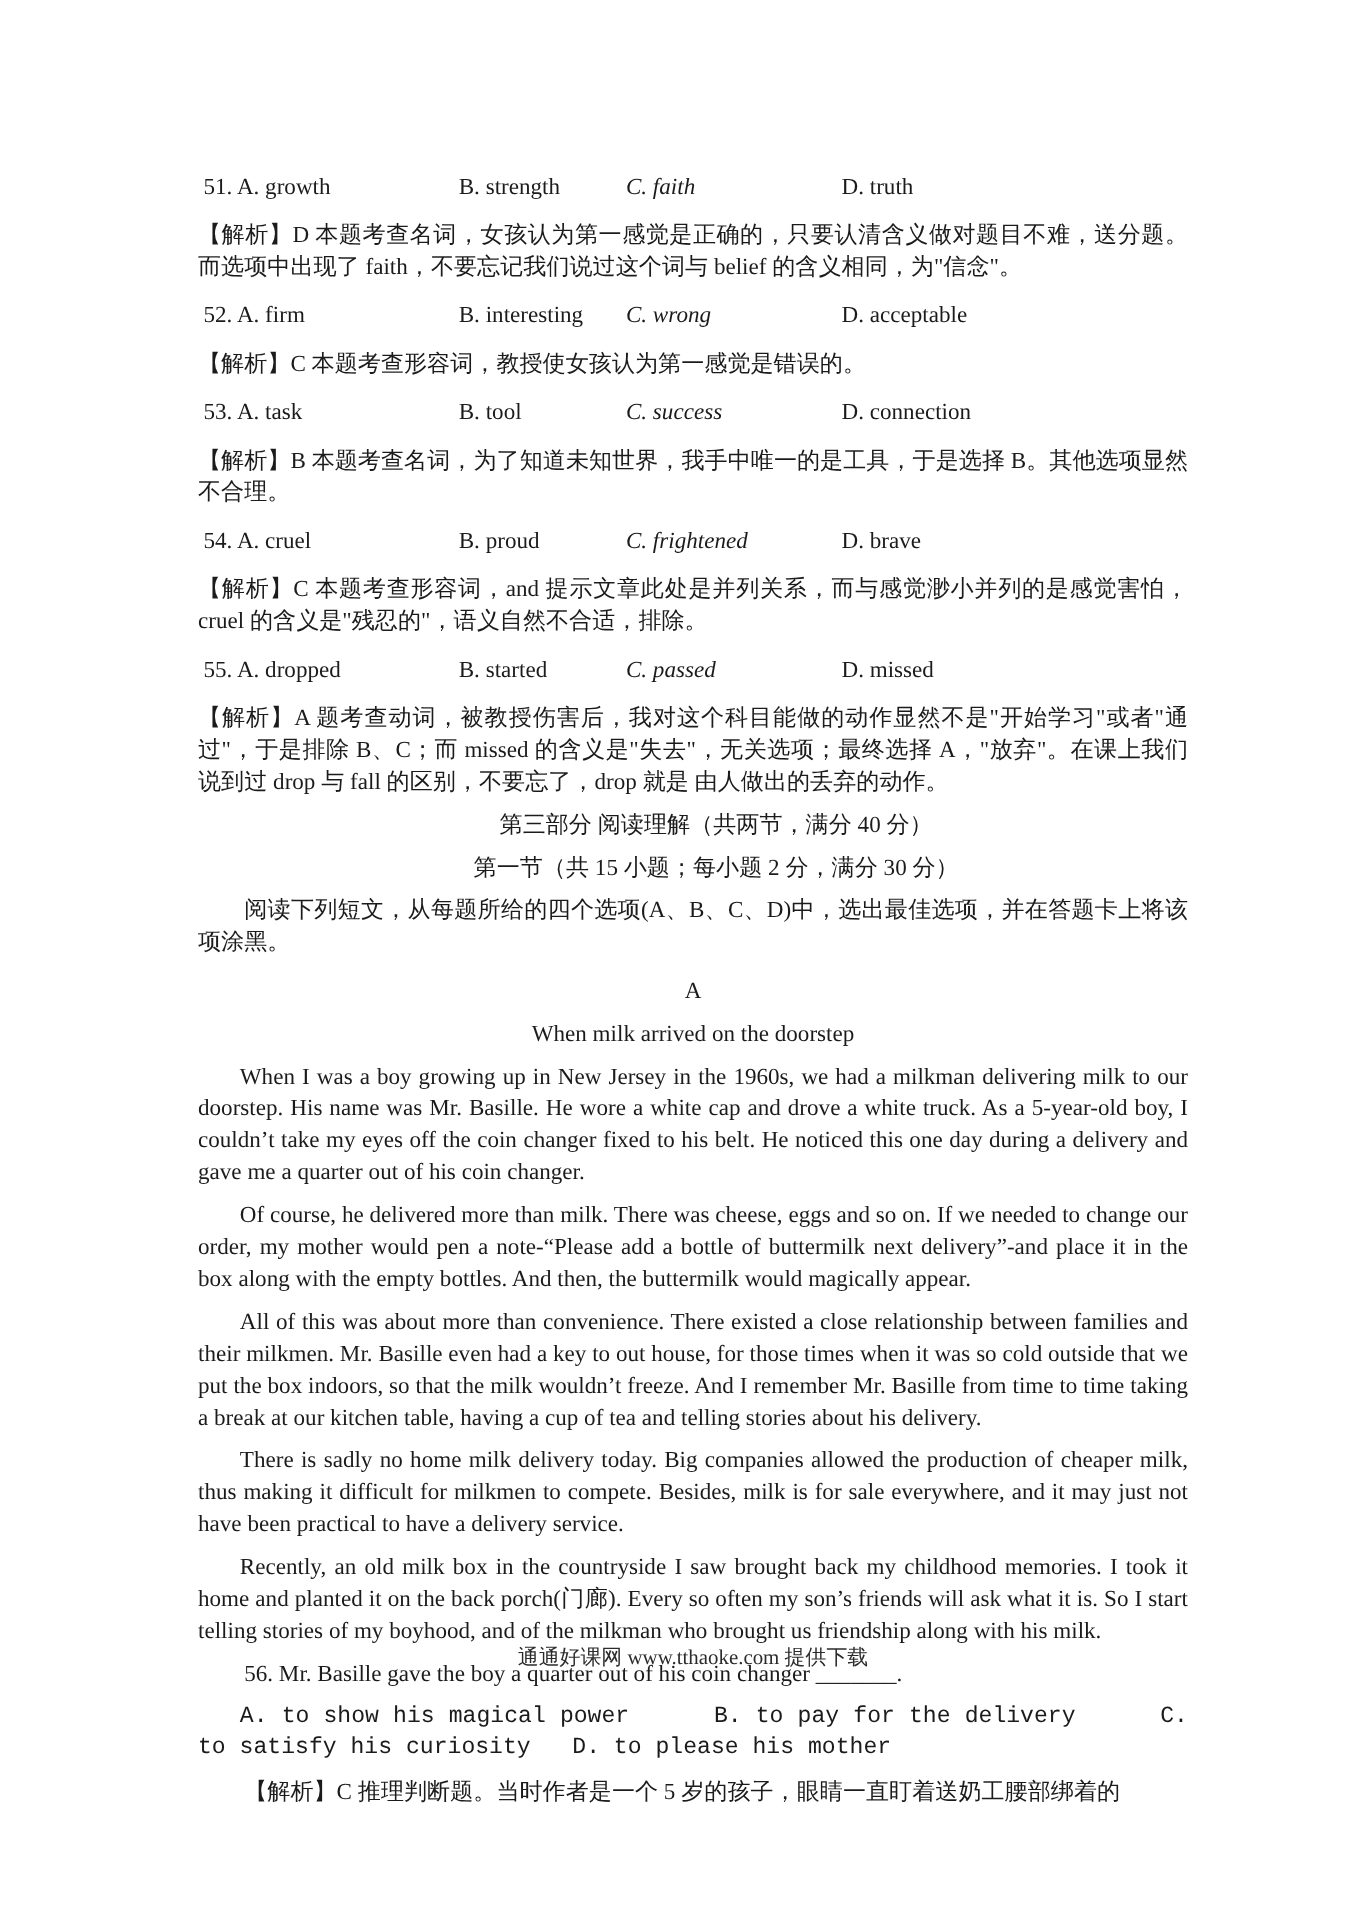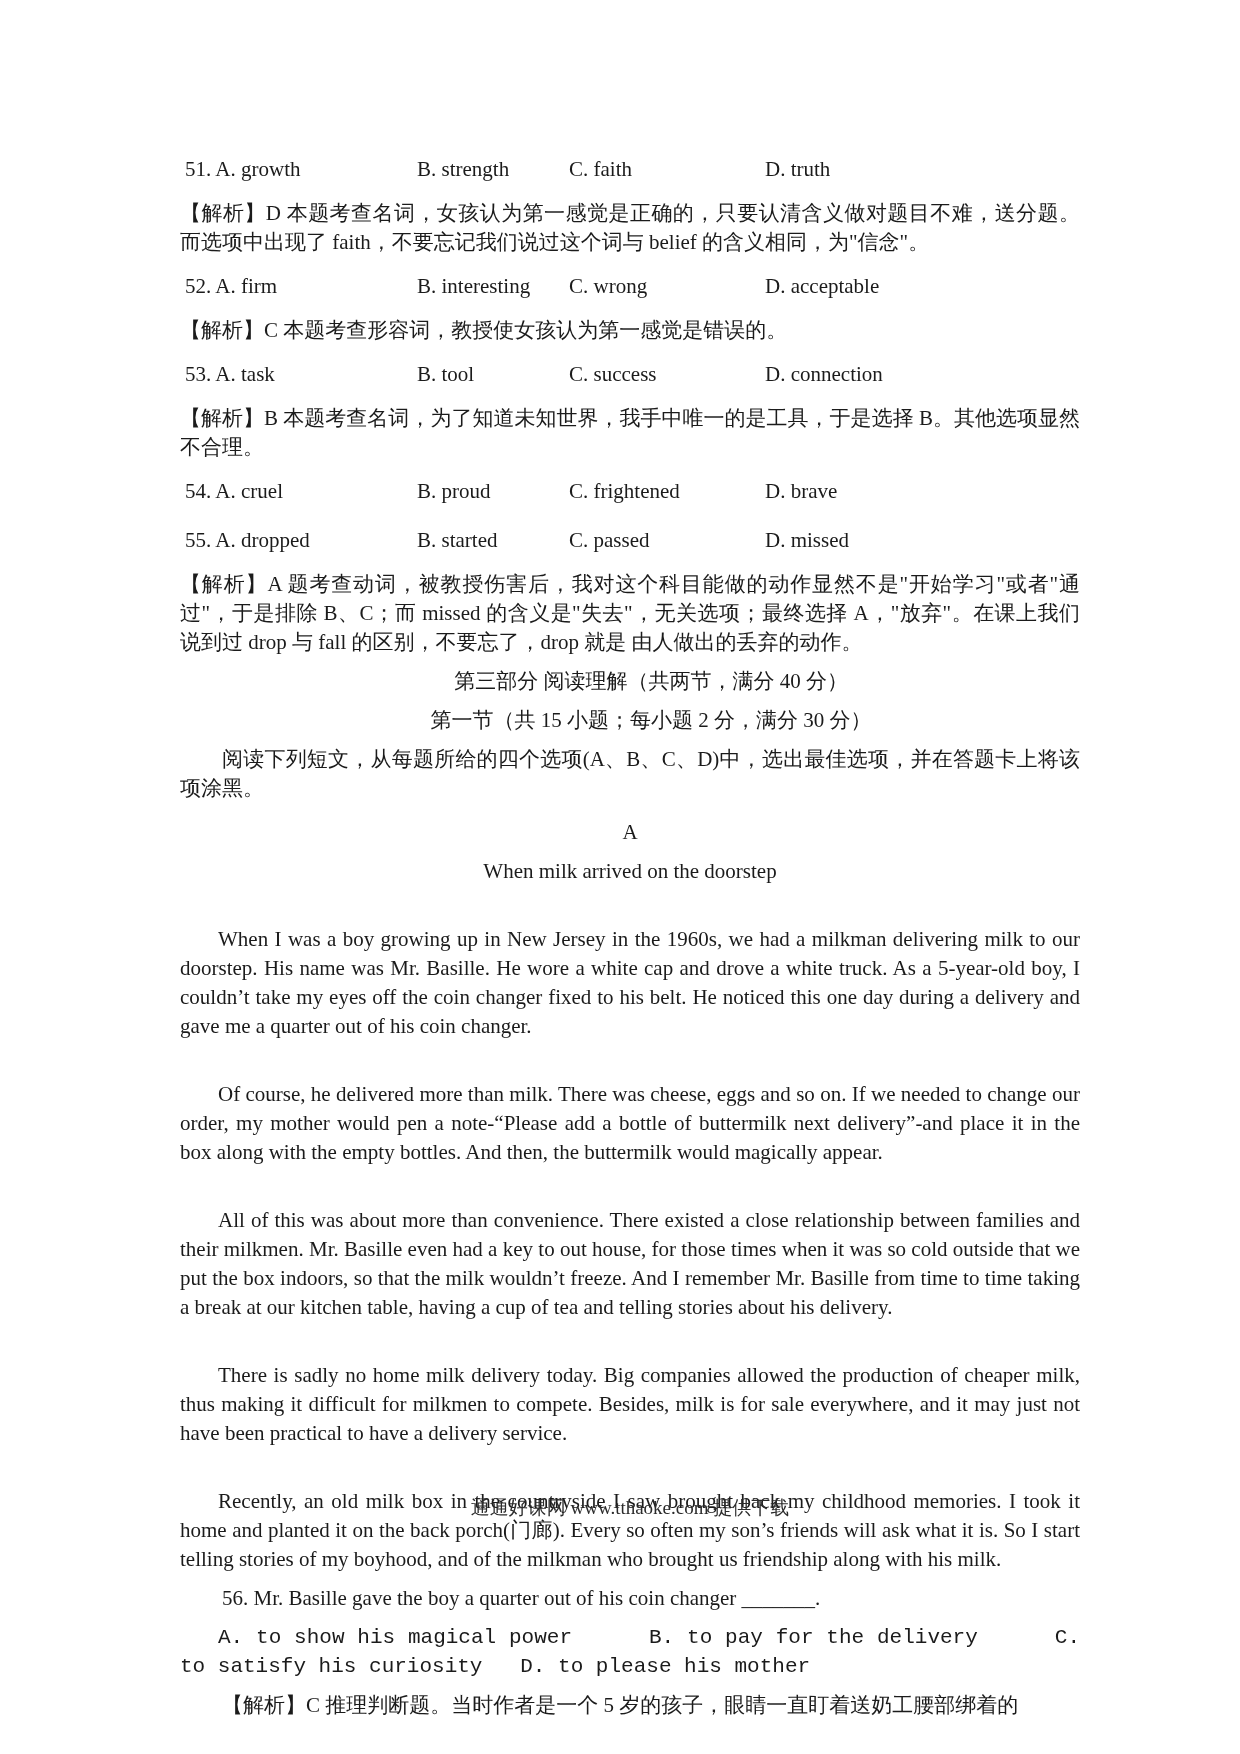--- a/index.html
+++ b/index.html
@@ -20,28 +20,28 @@
   }
   .content {
     position: absolute;
     top: 130px;
     left: 160px;
     width: 920px;
   }
   .opts-row { display: flex; }
   .opts-row .c1 { width: 200px; }
   .opts-row .c2 { width: 152px; margin-left: 32px; }
-  .opts-row .c3 { width: 196px; }
+  .opts-row .c3 { width: 196px; font-style: italic; }
   .opts-row .c4 { flex: 1; }
   .exp { text-align: justify; }
   .indent-line { text-indent: 42px; text-align: center; }
   .para-cn { text-align: justify; text-indent: 42px; }
   .center { text-align: center; }
   .label-a { margin-top: 5px; }
-  .para-en { text-align: justify; text-indent: 38px; margin-top: 29px; }
+  .para-en { text-align: justify; text-indent: 38px; }
   .q-stem { text-indent: 42px; }
   .q-opts { text-align: justify; text-indent: 38px; white-space: pre-wrap; font-family: Liberation Mono, monospace; }
   .q-exp { text-align: justify; text-indent: 42px; }
   .footer {
     position: absolute;
     left: 0;
     right: 0;
     top: 1478px;
     text-align: center;
     font-size: 19px;
@@ -77,20 +77,21 @@
       <span class="c4">D. connection</span>
     </div>
     <p class="exp">【解析】B 本题考查名词，为了知道未知世界，我手中唯一的是工具，于是选择 B。其他选项显然不合理。</p>
 
     <div class="opts-row">
       <span class="c1">54. A. cruel</span>
       <span class="c2">B. proud</span>
       <span class="c3">C. frightened</span>
       <span class="c4">D. brave</span>
     </div>
+    <p class="exp">【解析】C 本题考查形容词，and 提示文章此处是并列关系，而与感觉渺小并列的是感觉害怕，cruel 的含义是"残忍的"，语义自然不合适，排除。</p>
 
     <div class="opts-row">
       <span class="c1">55. A. dropped</span>
       <span class="c2">B. started</span>
       <span class="c3">C. passed</span>
       <span class="c4">D. missed</span>
     </div>
     <p class="exp">【解析】A 题考查动词，被教授伤害后，我对这个科目能做的动作显然不是"开始学习"或者"通过"，于是排除 B、C；而 missed 的含义是"失去"，无关选项；最终选择 A，"放弃"。在课上我们说到过 drop 与 fall 的区别，不要忘了，drop 就是 由人做出的丢弃的动作。</p>
 
     <p class="indent-line">第三部分 阅读理解（共两节，满分 40 分）</p>

